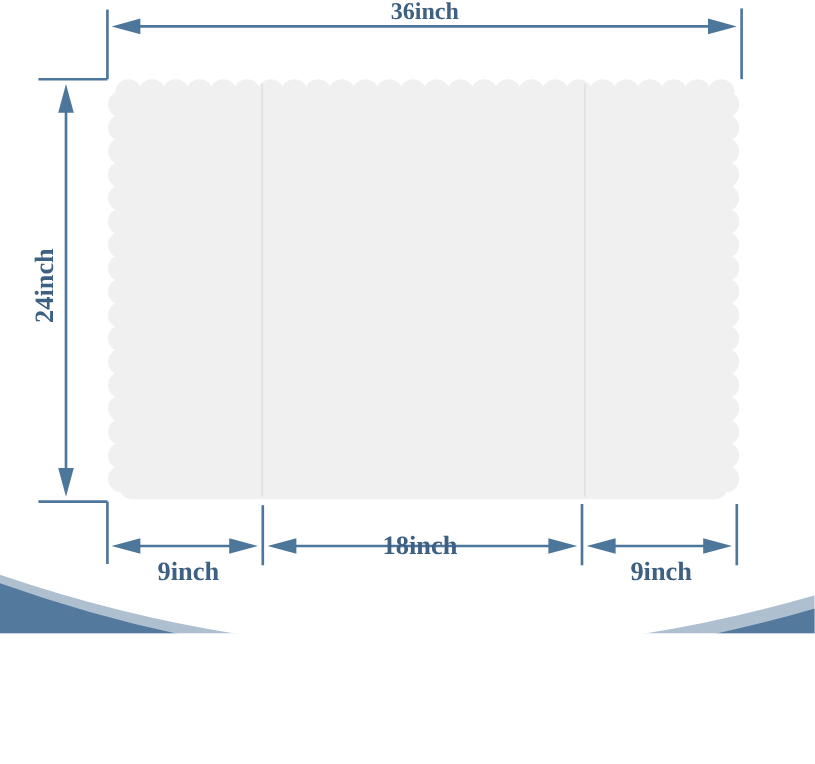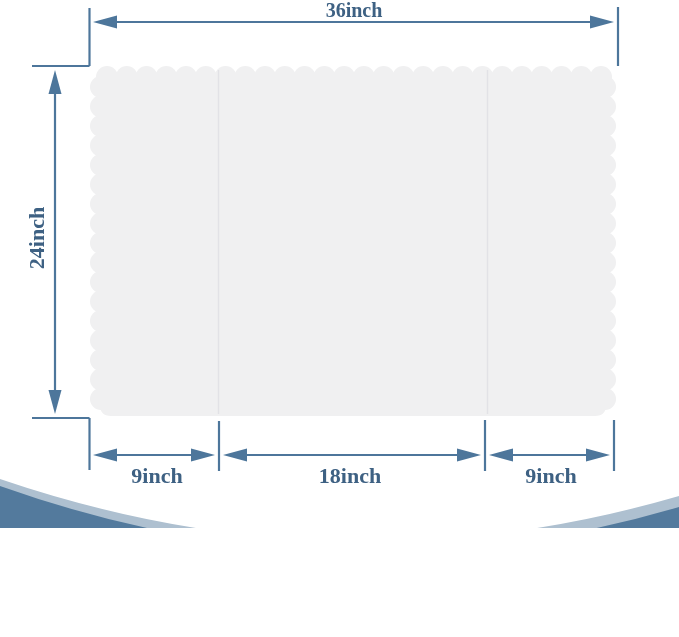--- a/index.html
+++ b/index.html
@@ -144,17 +144,17 @@
       <path fill="#537a9d" d="M0,486 Q340,607 679,507 L679,637 L0,637 Z"></path>
     </g>
   </svg>
 
   <div class="dim-label top" style="left:354px;top:-2px;">36inch</div>
 
   <div class="dim-label rotated" style="left:37px;top:238px;">24inch</div>
 
   <div class="dim-label" style="left:157px;top:464px;">9inch</div>
 
-  <div class="dim-label" style="left:350px;top:464px;">18inch</div>
+  <div class="dim-label" style="left:350px;top:443px;">18inch</div>
 
   <div class="dim-label" style="left:551px;top:464px;">9inch</div>
 
 </div>
 
 </body></html>

